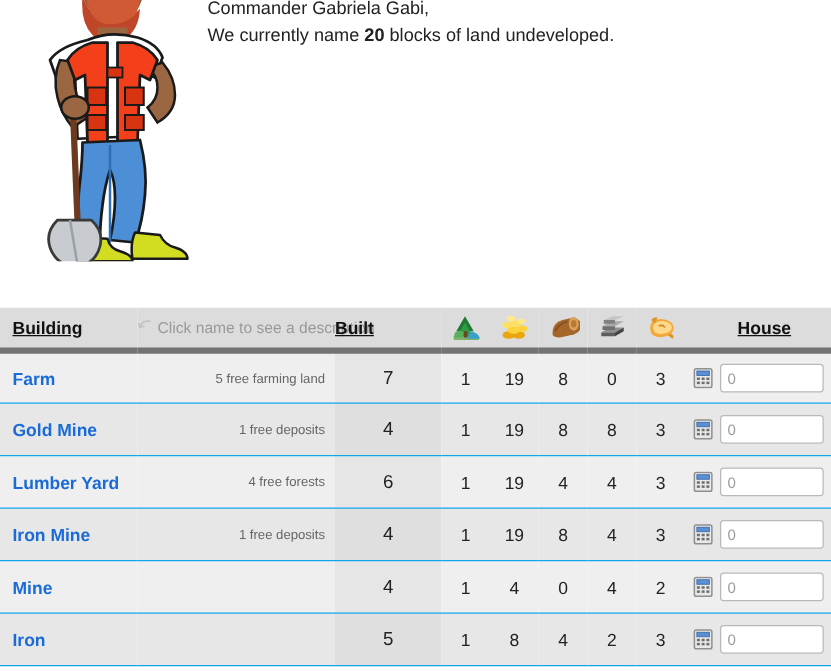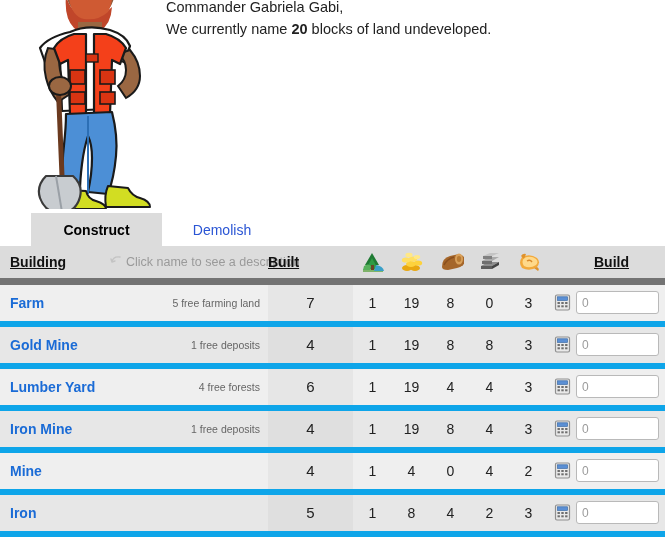--- a/index.html
+++ b/index.html
@@ -52,42 +52,42 @@
   }
   table.build col.c-name{width:110px;}
   table.build col.c-desc{width:158px;}
   table.build col.c-built{width:85px;}
   table.build col.c-res{width:39px;}
   table.build col.c-build{width:127px;}
 
   thead th{
     background:#dcdcdc;height:32px;padding:0;
     font-weight:normal;vertical-align:middle;
-    border-bottom:7px solid #737373;
+    border-bottom:5px solid #737373;
   }
   th.h-building{text-align:left;padding-left:10px;}
   th.h-building span.lbl{
     font-weight:bold;font-size:14px;color:#111;
     text-decoration:underline;
   }
   th.h-desc{text-align:left;color:#9a9a9a;font-size:12.5px;white-space:nowrap;}
   th.h-desc .cursor-ico{
     display:inline-block;vertical-align:-1px;margin-right:4px;color:#bdbdbd;
   }
   th.h-built span.lbl,th.h-build span.lbl{
     font-weight:bold;font-size:14px;color:#111;text-decoration:underline;
   }
   th.h-built{text-align:left;}
   th.h-build{text-align:center;}
   th.h-res{text-align:center;padding:0;}
   th.h-res .rico{display:inline-block;width:26px;height:22px;vertical-align:middle;}
 
   tbody tr{height:42px;}
   tbody td{
-    padding:0;border-bottom:6px solid #0ea5e9;vertical-align:middle;
+    padding:0;border-bottom:1px solid #0ea5e9;vertical-align:middle;
     background:#efefef;
   }
   tbody tr.alt td{background:#e7e7e7;}
   td.c-name{padding-left:10px;text-align:left;}
   td.c-name a{
     color:#1a6bd6;font-weight:bold;font-size:14px;text-decoration:none;
   }
   td.c-desc{
     text-align:right;padding-right:8px;color:#666;font-size:10.5px;
     white-space:nowrap;
@@ -156,28 +156,20 @@
       <path d="M34 202 q-10 10 -6 22 q5 14 20 16 q16 -2 20 -17 q3 -12 -7 -21z" fill="#c8ccd0" stroke="#3a3a3a" stroke-width="2.2" stroke-linejoin="round"></path>
       <path d="M44 202 l6 36" stroke="#9aa0a6" stroke-width="2" fill="none"></path>
     </svg>
   </div>
 
   <div class="greeting">
     <div class="line1">Commander Gabriela Gabi,</div>
     <div class="line2"><span>We currently name </span><b>20</b><span> blocks of land undeveloped.</span></div>
   </div>
 
-  <div class="tabbar">
-    <div class="tab tab-construct">
-      <span>Construct</span>
-    </div>
-    <div class="tab tab-demolish">
-      <span>Demolish</span>
-    </div>
-  </div>
 
   <div class="tablewrap">
     <table class="build">
       <colgroup>
         <col class="c-name">
           <col class="c-desc">
           <col class="c-built">
         <col class="c-res">
           <col class="c-res">
           <col class="c-res">
@@ -254,21 +246,21 @@
               <svg width="26" height="22" viewBox="0 0 26 22">
                 <path d="M6 6 q8 -4 15 1 q4 4 0 9 q-7 5 -15 1 q-4 -5 0 -11z" fill="#f2a93b"></path>
                 <path d="M8 7 q7 -3 12 1 q3 3 0 6 q-6 4 -12 1 q-3 -4 0 -8z" fill="#ffd98a"></path>
                 <path d="M5 5 q2 -3 5 -2 l-2 5z" fill="#e0922b"></path>
                 <path d="M21 16 q3 2 1 4 l-4 -3z" fill="#e0922b"></path>
                 <path d="M11 10 q3 -2 5 1" stroke="#d9892a" stroke-width="1.4" fill="none"></path>
               </svg>
             </span>
           </th>
           <th class="h-build">
-            <span class="lbl">Build</span>
+            <span class="lbl">House</span>
           </th>
         </tr>
       </thead>
       <tbody>
           <tr>
             <td class="c-name"><a href="#">Farm</a></td>
             <td class="c-desc">5 free farming land</td>
             <td class="c-built">7</td>
             <td class="c-res">1</td>
             <td class="c-res">19</td>

